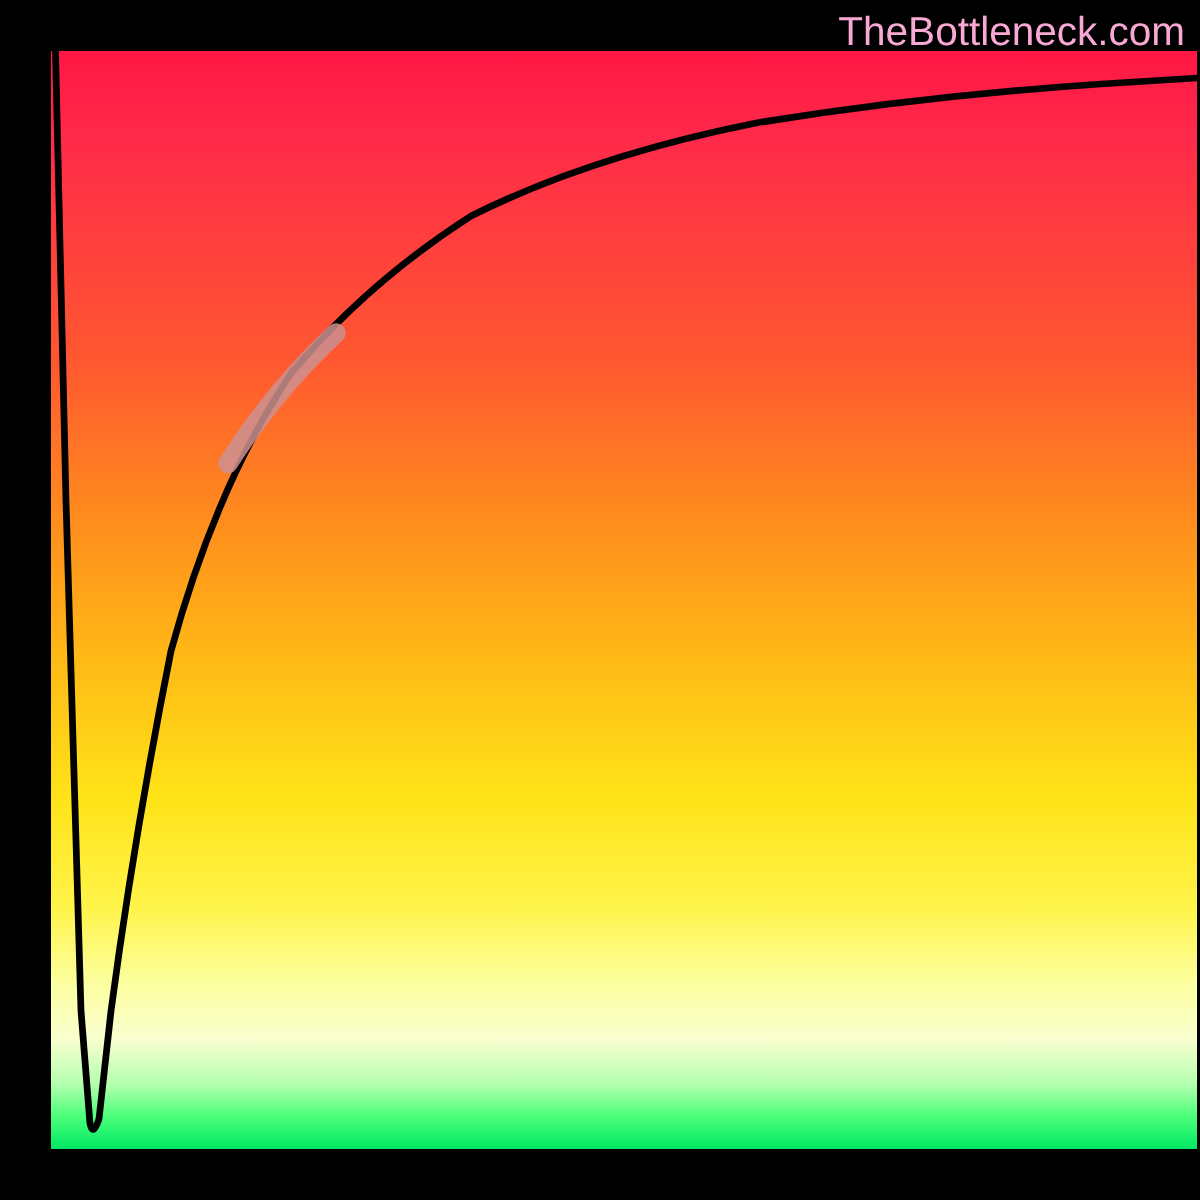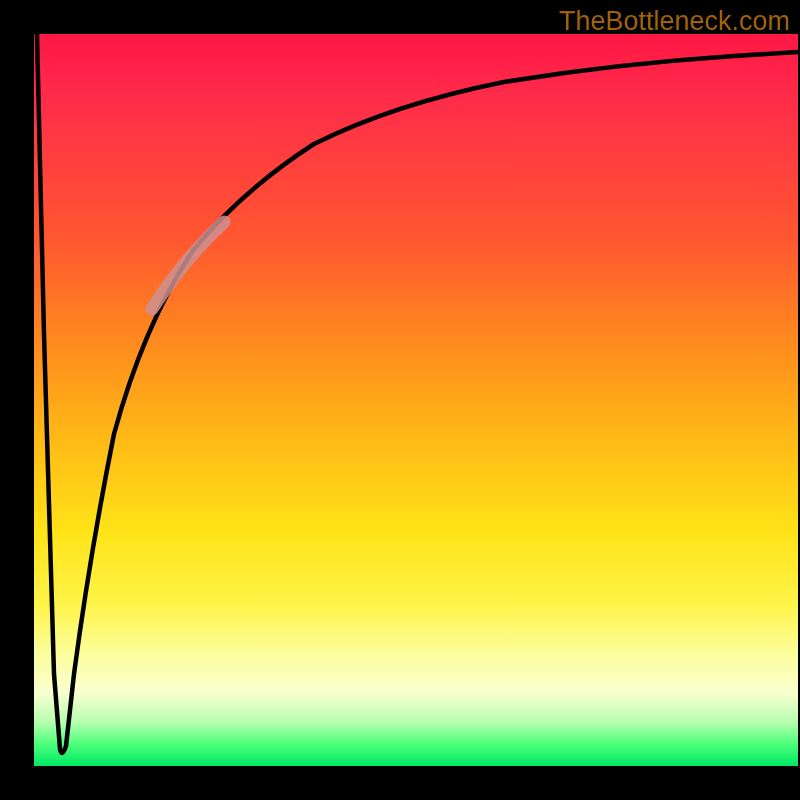--- a/index.html
+++ b/index.html
@@ -61,21 +61,21 @@
     left: 34px;
     top: 34px;
     width: 764px;
     height: 732px;
     overflow: visible;
   }
   .watermark {
     position: absolute;
     top: 6px;
     right: 10px;
-    color: #a16207;
+    color: #f9a8d4;
     font-size: 27px;
     font-weight: 400;
     letter-spacing: 0px;
     user-select: none;
   }
 </style>
 </head>
 <body>
 
 <div class="frame">

